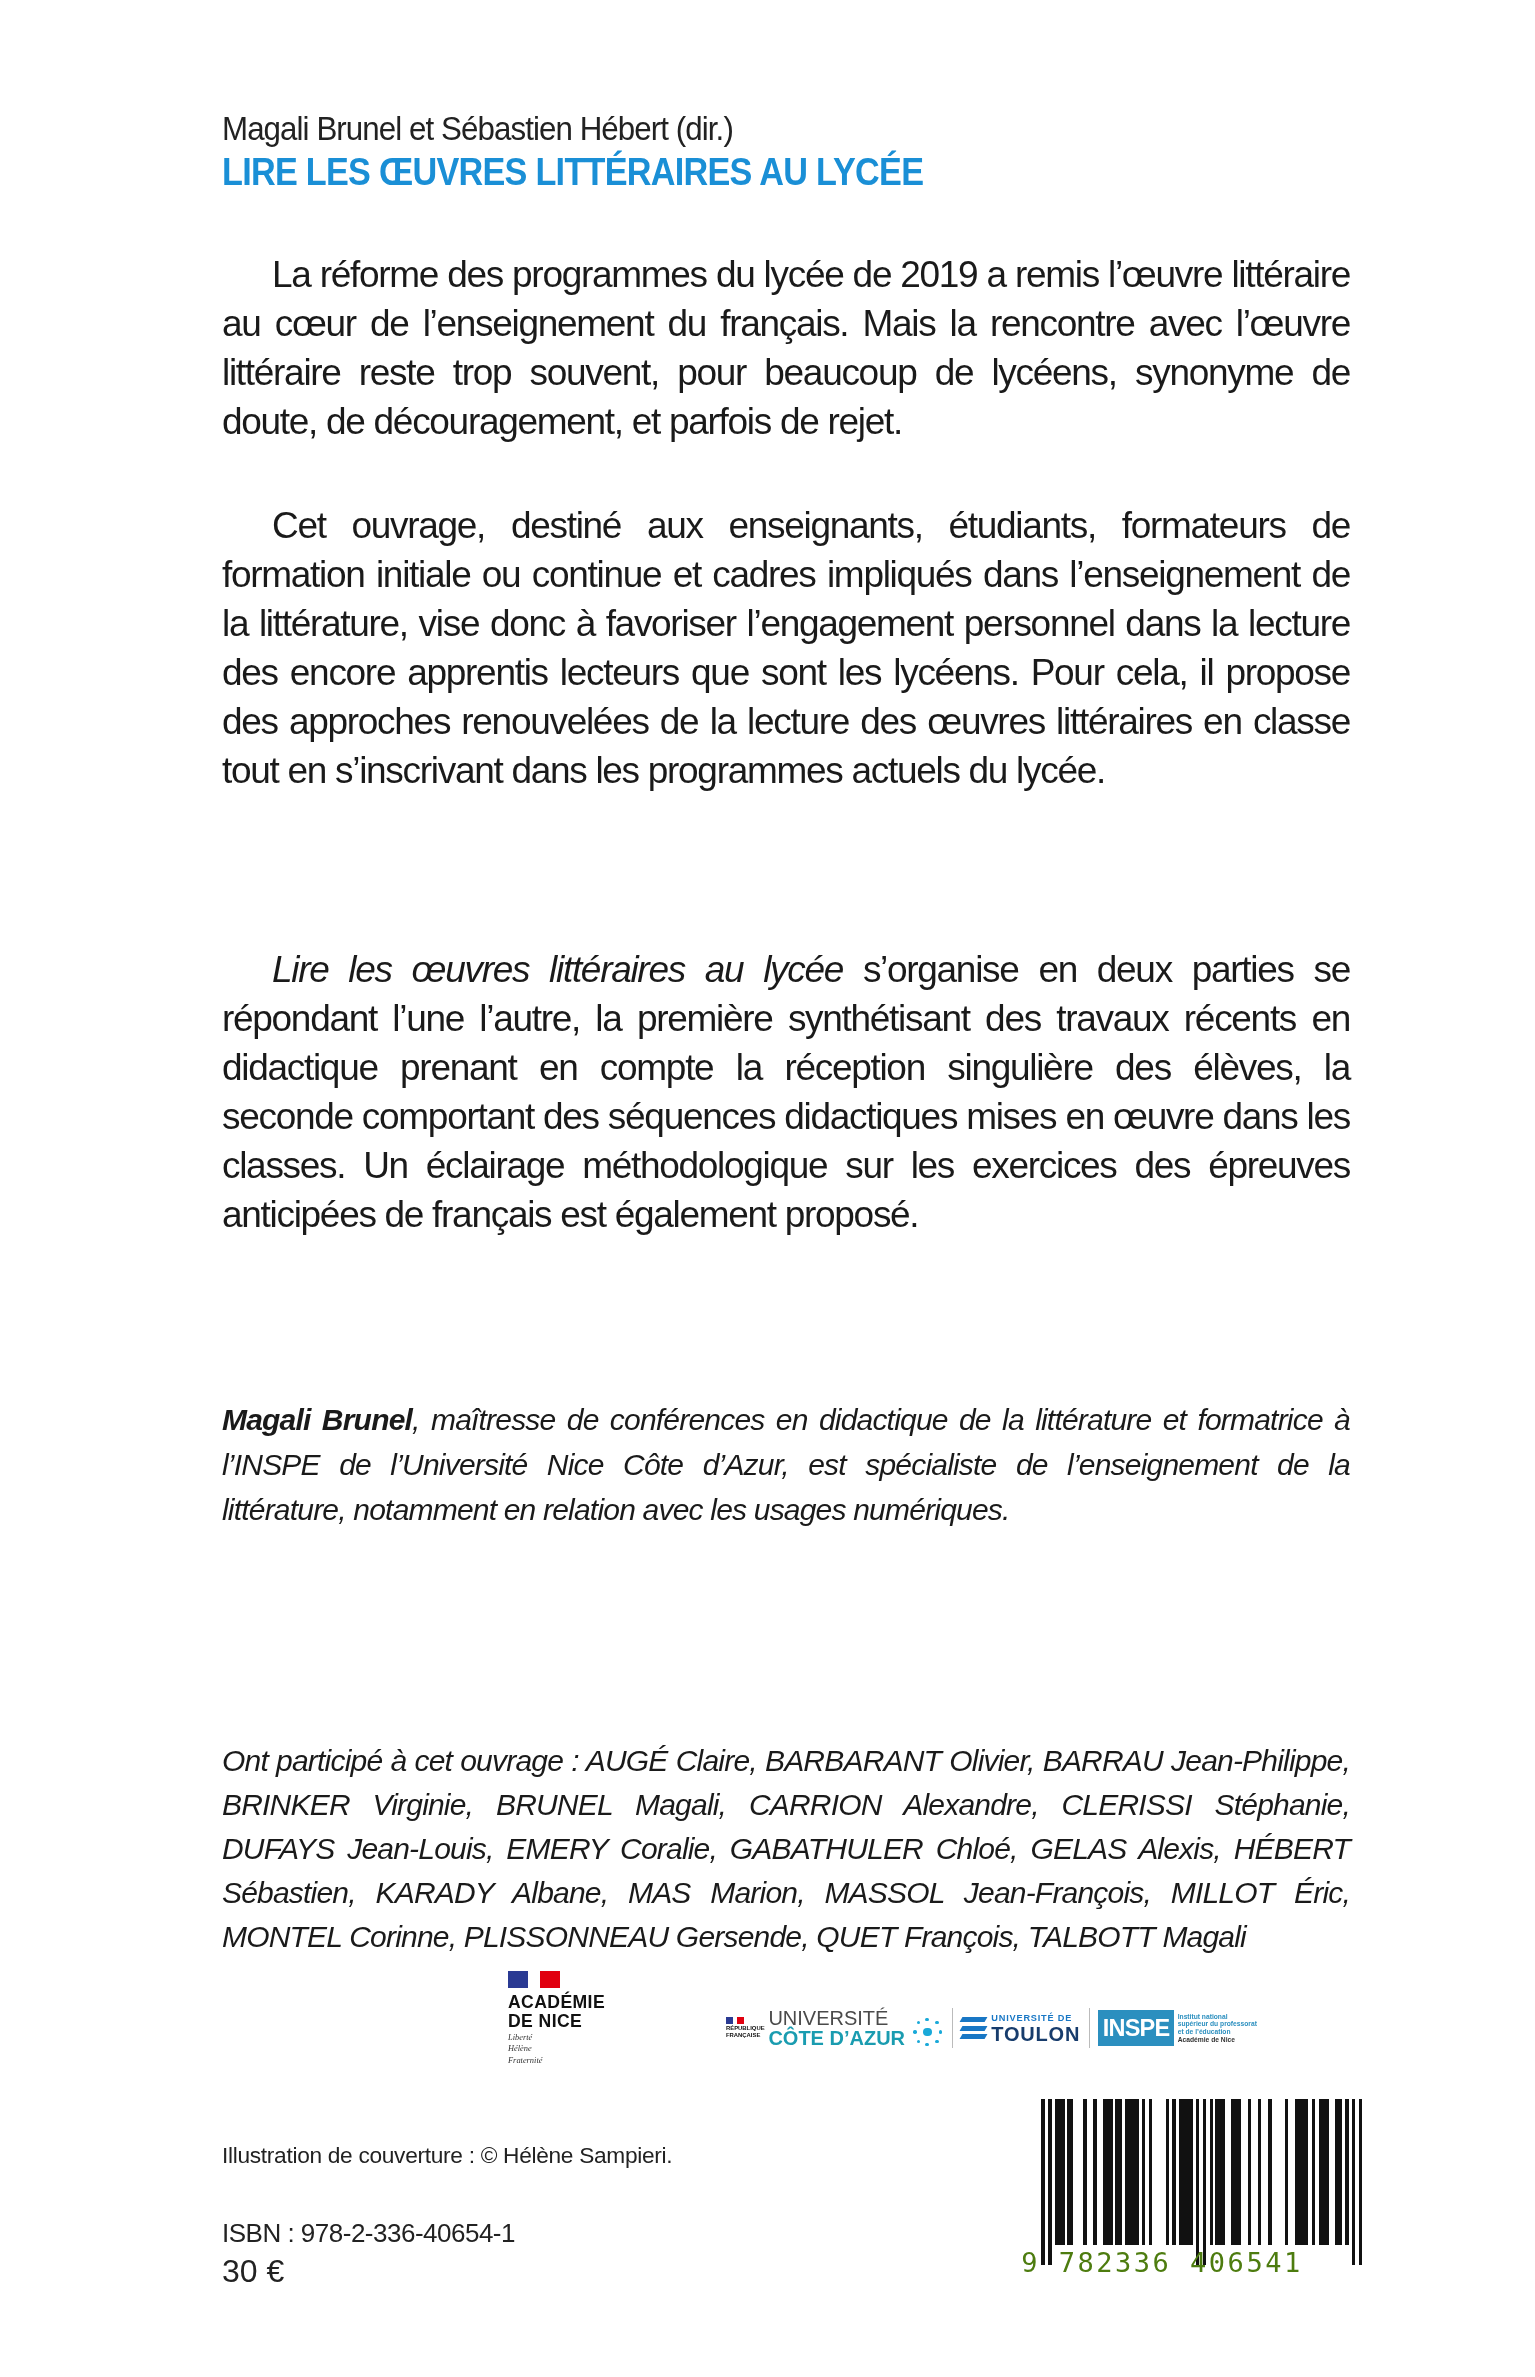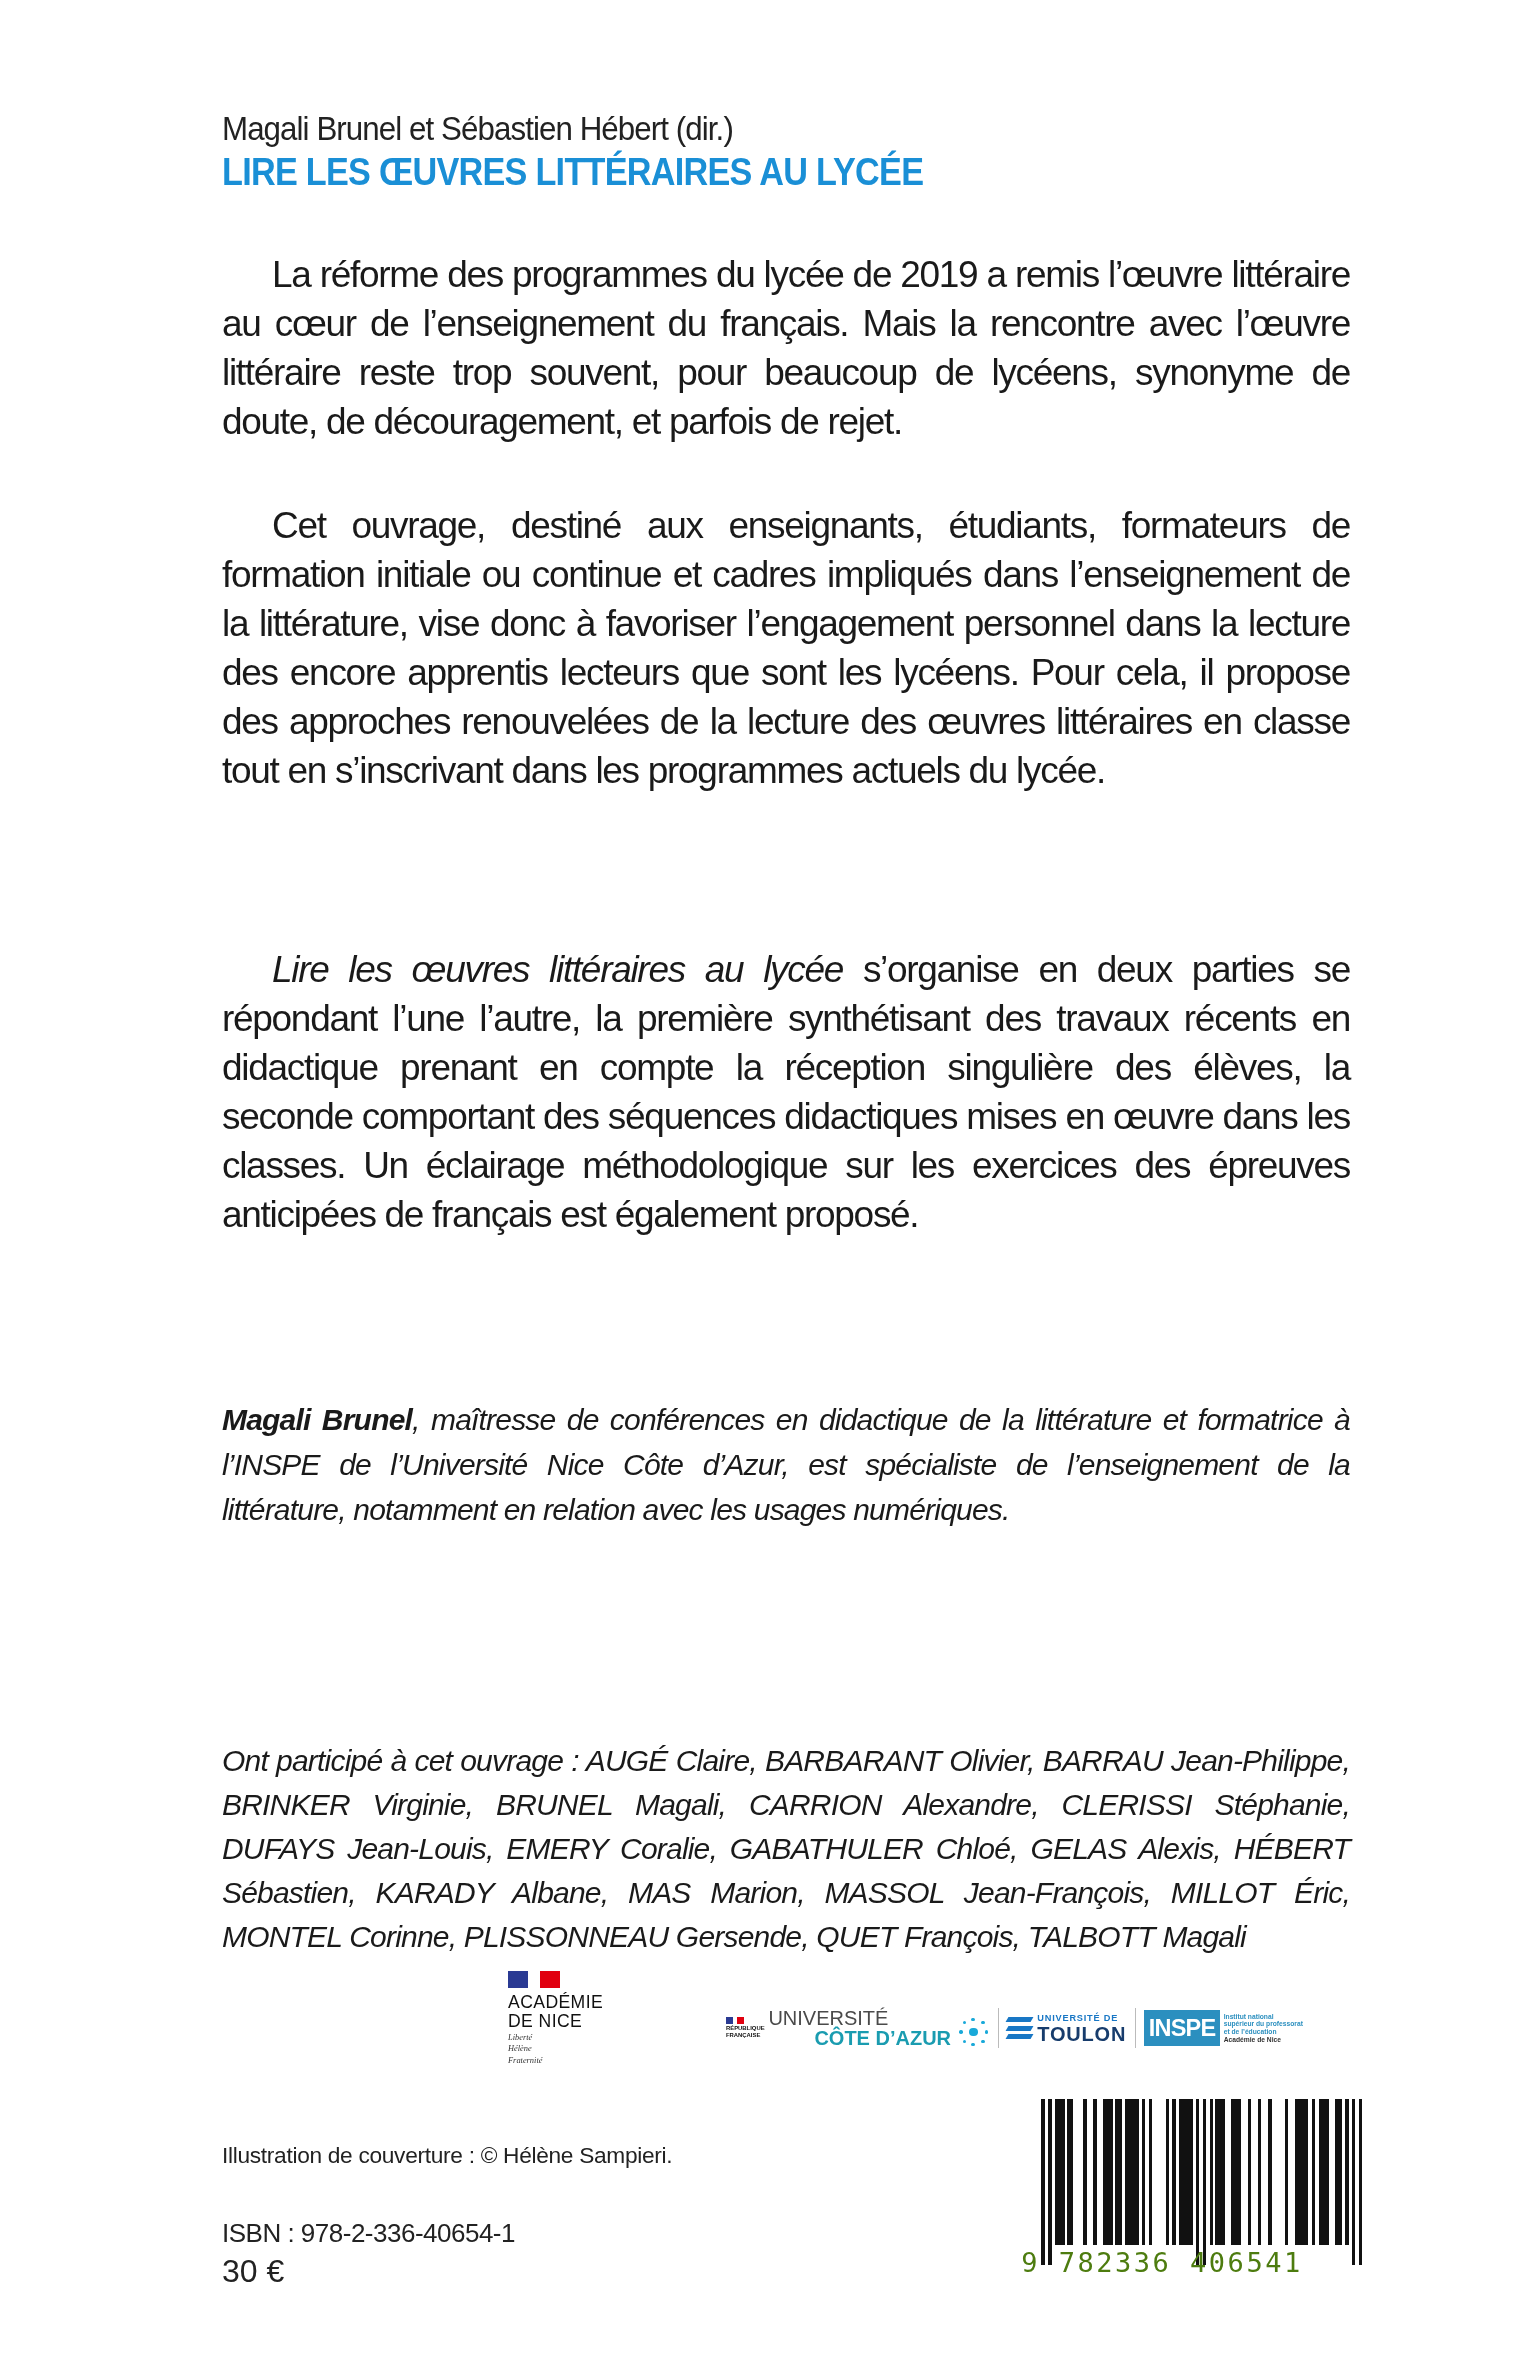--- a/index.html
+++ b/index.html
@@ -23,30 +23,30 @@
   #bios { top:1397px; }
 
   .contrib { top:1739px; font-size:30px; line-height:44px; font-style:italic; text-align:justify; letter-spacing:-0.8px; margin:0; }
 
   
   .logo-acad { left:508px; top:1971px; width:101px; }
   .flag { display:flex; width:52px; height:17px; margin-bottom:5px; }
   .flag .b { flex:1; background:#2a3a93; }
   .flag .w { flex:0.6; background:#fff; }
   .flag .r { flex:1; background:#e1000f; }
-  .acad-name { font-size:17.6px; font-weight:normal; line-height:18.5px; letter-spacing:0.4px; color:#111; }
+  .acad-name { font-size:17.6px; font-weight:bold; line-height:18.5px; letter-spacing:0.4px; color:#111; }
   .acad-motto { font-family:"Liberation Serif", serif; font-style:italic; font-size:8.4px; line-height:9.2px; color:#333; margin-top:2.5px; }
 
   .logo-row { left:726px; top:2003px; height:50px; display:flex; align-items:center; gap:8.4px; }
   .rf { width:34px; font-size:5.9px; line-height:6.7px; font-weight:bold; color:#111; }
   .rf .flag { width:18.5px; height:6.7px; margin-bottom:1.7px; }
   .uca { display:flex; align-items:flex-end; gap:6.7px; }
   .uca-text { line-height:20px; }
   .uca-1 { font-size:20px; color:#4a4a4a; letter-spacing:0px; }
-  .uca-2 { font-size:20px; font-weight:bold; color:#1a9cb0;margin-left:46px; }
+  .uca-2 { font-size:20px; font-weight:bold; color:#1a9cb0; }
   .dots { width:32px; height:32px; position:relative; }
   .dots i { position:absolute; border-radius:50%; background:#19a9d9; }
   .sep { width:0.8px; height:40px; background:#bbb; }
   .utln { display:flex; align-items:center; gap:5px; }
   .utln-ico { width:25px; height:22px; display:flex; flex-direction:column; justify-content:space-between; }
   .utln-ico span { height:5px; background:#1877c5; transform:skewX(-30deg); }
   .utln-1 { font-size:9.2px; font-weight:bold; color:#1877c5; letter-spacing:0.8px; line-height:11px; }
   .utln-2 { font-size:20px; font-weight:bold; color:#173c6c; letter-spacing:0.8px; line-height:20px; }
   .inspe { display:flex; align-items:center; gap:3.4px; }
   .inspe-box { background:#2b8fbf; color:#fff; font-weight:bold; font-size:23.5px; padding:1.7px 5px; letter-spacing:-0.8px; line-height:32px; }

